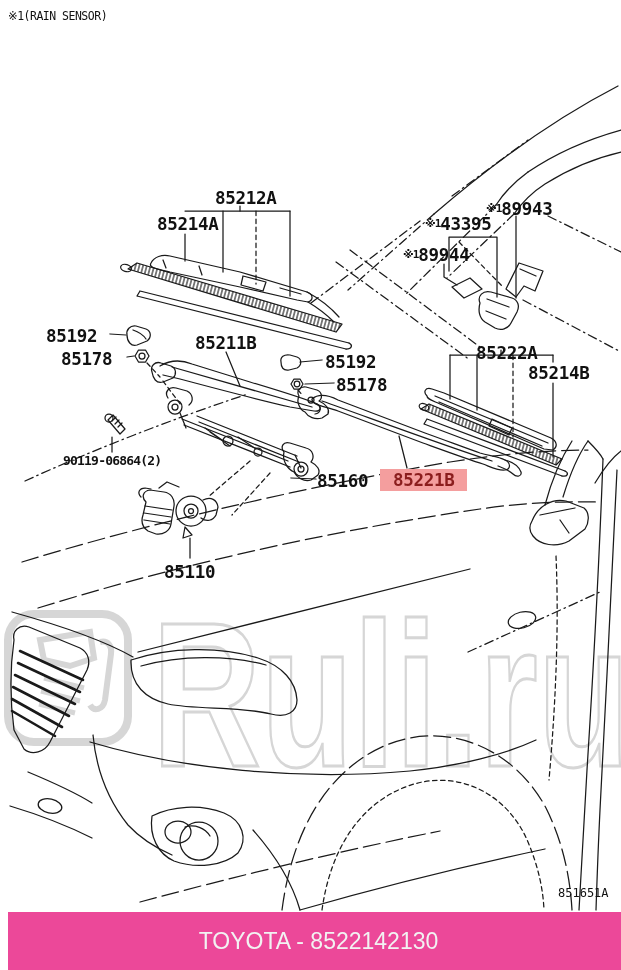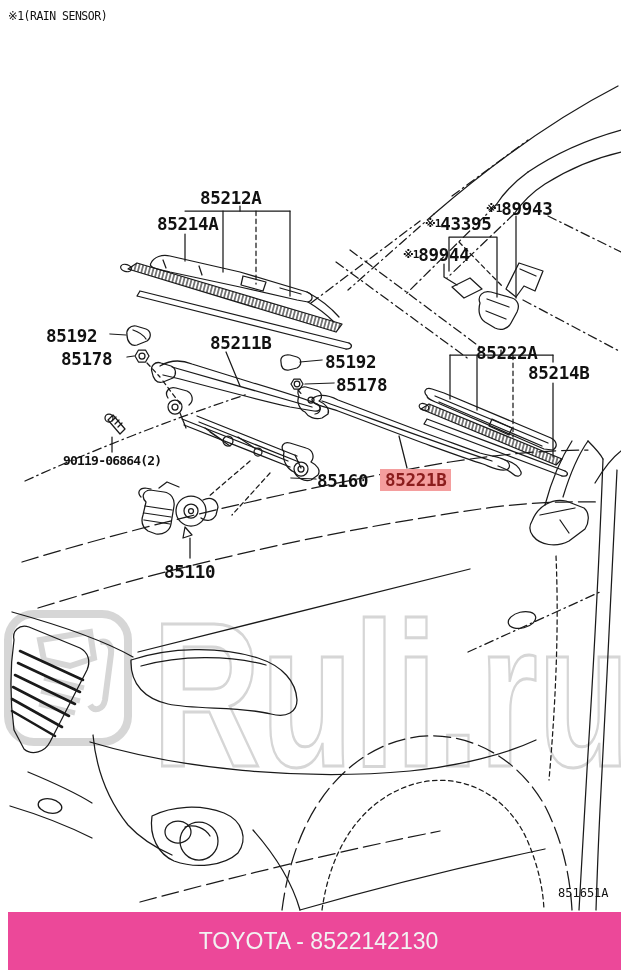--- a/index.html
+++ b/index.html
@@ -5,21 +5,21 @@
   html,body{margin:0;padding:0;background:#ffffff}
   .page{position:relative;width:621px;height:970px;background:#ffffff;overflow:hidden;
         font-family:"DejaVu Sans Mono","DejaVu Sans",monospace}
   .page svg{position:absolute;left:0;top:0;display:block}
 
   
   .lbl{position:absolute;font-weight:bold;font-size:17.5px;line-height:1.05;
        letter-spacing:-0.3px;color:#111;white-space:nowrap}
   .lbl .pre{font-size:11px;vertical-align:3px;letter-spacing:-1px}
   .lbl.sm{font-size:13px;letter-spacing:-0.8px}
-  .lbl.hl{background:#f49e9e;color:#8b1d1d;padding:2px 5px}
+  .lbl.hl{background:#f49e9e;color:#8b1d1d;padding:2px 13px}
   .note{position:absolute;left:8px;top:9px;font-weight:normal;font-size:11.5px;
         letter-spacing:-0.5px;color:#111}
   .refcode{position:absolute;left:558px;top:886px;font-weight:normal;font-size:12px;color:#111}
 
   .footer{position:absolute;left:8px;bottom:0;width:621px;height:58px;background:#ec4899;
           display:flex;align-items:center;justify-content:center;
           font-family:"Liberation Sans",sans-serif;font-size:23px;color:#f2f2f2}
 
   
   #art path,#art line,#art circle,#art ellipse{fill:none;stroke:#1a1a1a;stroke-width:1.25;
@@ -235,30 +235,30 @@
         <path class="ld" d="M140,902 C240,875 350,849 440,831"></path>
         <path d="M300,910 C380,887 470,865 545,849"></path>
         <path d="M28,772 C52,782 76,793 92,803 M10,806 C40,815 68,826 92,838"></path>
         <ellipse cx="50" cy="806" rx="12" ry="7" transform="rotate(12 50 806)"></ellipse>
       </g>
     </g>
   </svg>
 
   <div class="note">※1(RAIN SENSOR)</div>
 
-  <div class="lbl" style="left:200px;top:189px">85212A</div>
+  <div class="lbl" style="left:215px;top:189px">85212A</div>
   <div class="lbl" style="left:157px;top:215px">85214A</div>
 
   <div class="lbl" style="left:486px;top:200px"><span class="pre">※1</span><span>89943</span></div>
   <div class="lbl" style="left:425px;top:215px"><span class="pre">※1</span><span>43395</span></div>
   <div class="lbl" style="left:403px;top:246px"><span class="pre">※1</span><span>89944</span></div>
 
   <div class="lbl" style="left:46px;top:327px">85192</div>
   <div class="lbl" style="left:61px;top:350px">85178</div>
-  <div class="lbl" style="left:210px;top:334px">85211B</div>
+  <div class="lbl" style="left:195px;top:334px">85211B</div>
   <div class="lbl" style="left:325px;top:353px">85192</div>
   <div class="lbl" style="left:336px;top:376px">85178</div>
   <div class="lbl" style="left:476px;top:344px">85222A</div>
   <div class="lbl" style="left:528px;top:364px">85214B</div>
   <div class="lbl sm" style="left:63px;top:454px">90119-06864(2)</div>
   <div class="lbl" style="left:317px;top:472px">85160</div>
   <div class="lbl hl" style="left:380px;top:469px">85221B</div>
   <div class="lbl" style="left:164px;top:563px">85110</div>
 
   <div class="refcode">851651A</div>

